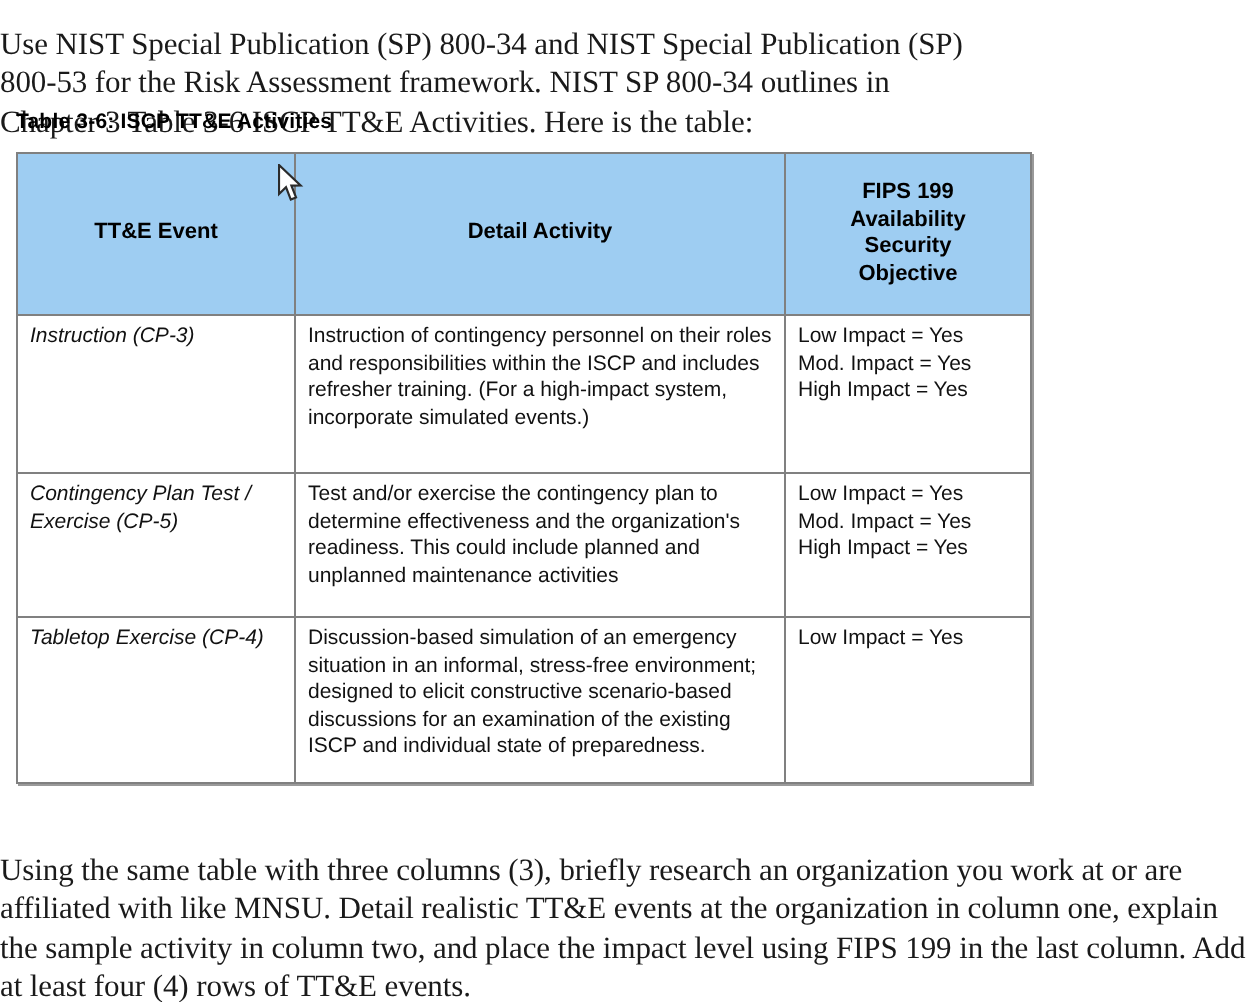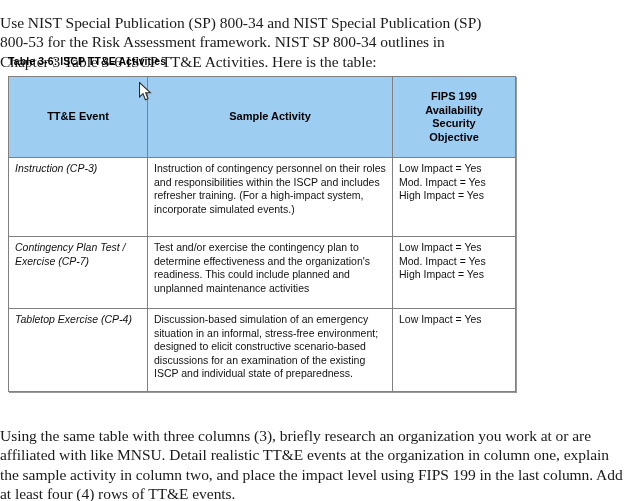--- a/index.html
+++ b/index.html
@@ -128,37 +128,37 @@
 <body>
 
 <div class="intro">Use NIST Special Publication (SP) 800-34 and NIST Special Publication (SP) 800-53 for the Risk Assessment framework.  NIST SP 800-34 outlines in Chapter 3 Table 3-6 ISCP TT&amp;E Activities.  Here is the table:</div>
 
 <div class="table-caption">Table 3-6:  ISCP TT&amp;E Activities</div>
 
 <table class="ttae-table">
   <thead>
     <tr>
       <th class="col-event">TT&amp;E Event</th>
-      <th class="col-sample">Sample Activity</th>
+      <th class="col-sample">Detail Activity</th>
       <th class="col-fips" style="white-space: pre-line;">FIPS 199
 Availability
 Security
 Objective</th>
     </tr>
   </thead>
   <tbody>
     <tr class="row-h2">
       <td class="cell-event">Instruction (CP-3)</td>
       <td class="cell-sample">Instruction of contingency personnel on their roles and responsibilities within the ISCP and includes refresher training. (For a high-impact system, incorporate simulated events.)</td>
       <td class="cell-fips">Low Impact  = Yes
 Mod. Impact = Yes
 High Impact = Yes</td>
     </tr>
     <tr class="row-h3">
-      <td class="cell-event">Contingency Plan Test / Exercise (CP-7)</td>
+      <td class="cell-event">Contingency Plan Test / Exercise (CP-5)</td>
       <td class="cell-sample">Test and/or exercise the contingency plan to determine effectiveness and the organization's readiness.  This could include planned and unplanned maintenance activities</td>
       <td class="cell-fips">Low Impact  = Yes
 Mod. Impact = Yes
 High Impact = Yes</td>
     </tr>
     <tr class="row-h4">
       <td class="cell-event">Tabletop Exercise (CP-4)</td>
       <td class="cell-sample">Discussion-based simulation of an emergency situation in an informal, stress-free environment; designed to elicit constructive scenario-based discussions for an examination of the existing ISCP and individual state of preparedness.</td>
       <td class="cell-fips">Low Impact = Yes</td>
     </tr>

